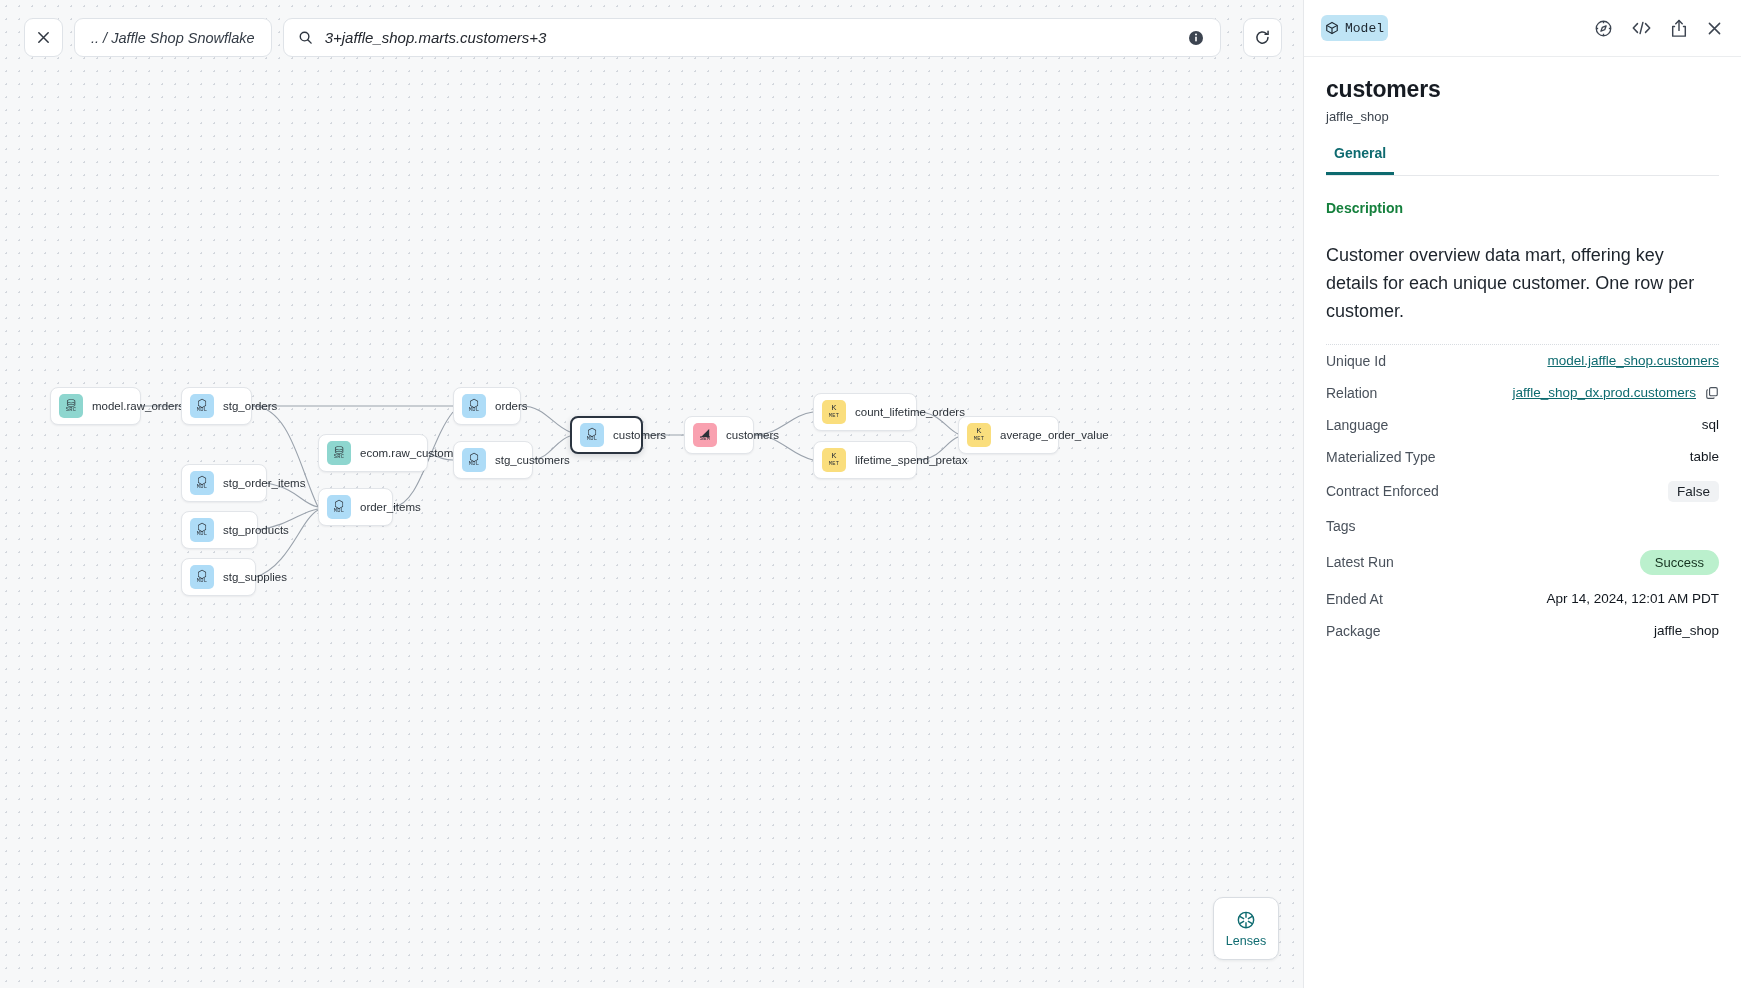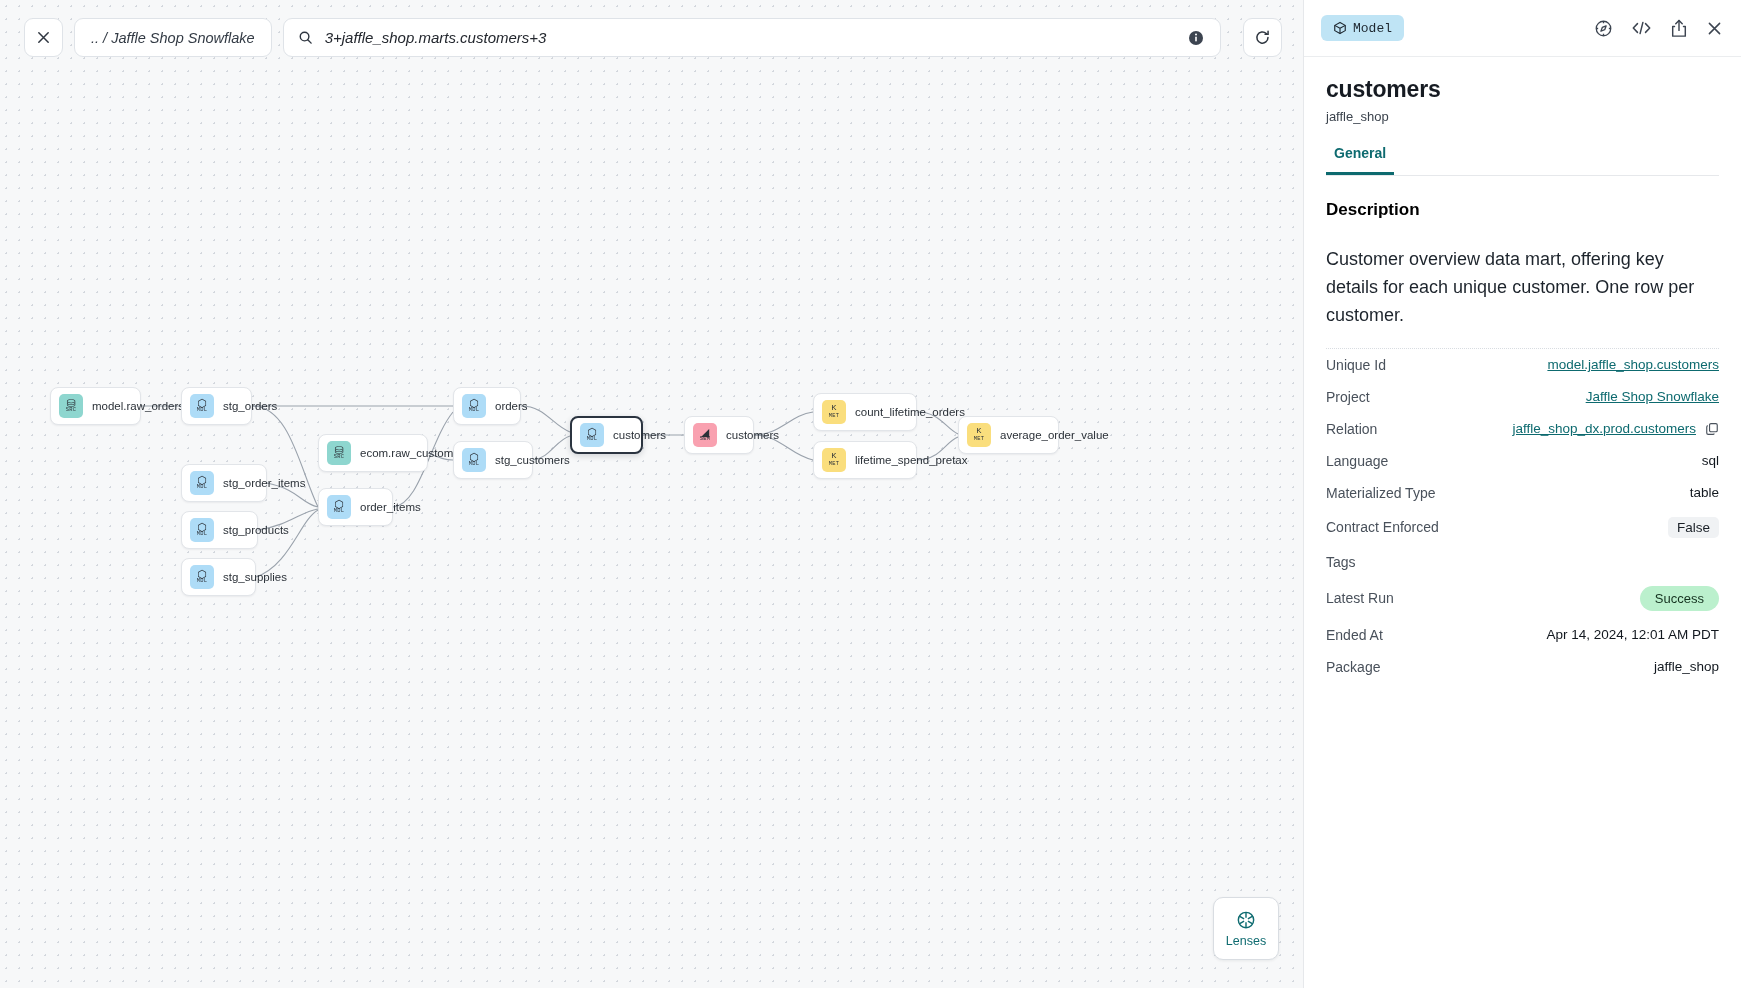--- a/index.html
+++ b/index.html
@@ -68,36 +68,36 @@
     background: #fff; border: 1px solid #d9dde2; border-radius: 10px;
     display: flex; flex-direction: column; align-items: center; justify-content: center; gap: 4px;
     cursor: pointer; box-shadow: 0 1px 3px rgba(20,25,35,.07);
   }
   .lenses .lbl { font-size: 12.5px; color: #0e6b70; }
 
   
   .panel { width: 438px; height: 988px; background: #fff; border-left: 1px solid #e6e8eb; display: flex; flex-direction: column; flex: 0 0 auto; }
   .panel-top { height: 57px; display: flex; align-items: center; padding: 0 18px 0 17px; border-bottom: 1px solid #ebedef; }
   .type-badge {
-    background: #bfe4f5; color: #1d2730; border-radius: 6px; height: 26px; padding: 0 12px;
+    background: #bfe4f5; color: #1d2730; border-radius: 6px; height: 26px; padding: 0 4px;
     display: flex; align-items: center; gap: 6px; font-size: 13px;
     font-family: "Liberation Mono", monospace; cursor: pointer;
   }
   .panel-top .actions { margin-left: auto; display: flex; align-items: center; gap: 18px; color: #3c4450; }
   .panel-top .actions > span { cursor: pointer; display: inline-flex; }
 
   .panel-head { padding: 19px 22px 0 22px; }
   .panel-title { font-size: 23px; font-weight: bold; color: #161b22; letter-spacing: -.2px; }
   .panel-sub { font-size: 13px; color: #3b434d; margin-top: 6px; }
 
   .tabs { margin: 21px 22px 0 22px; border-bottom: 1px solid #e6e8eb; display: flex; }
   .tab { font-size: 14px; color: #0d6a6f; font-weight: bold; padding: 0 8px 11px 8px; border-bottom: 3px solid #0d6a6f; cursor: pointer; }
 
   .panel-body { padding: 24px 22px 0 22px; overflow-y: auto; }
-  .sec-label { font-size: 17px; font-weight: bold; color: #000000; }
+  .sec-label { font-size: 14px; font-weight: bold; color: #15803d; }
   .desc { font-size: 18px; color: #1d242c; line-height: 1.55; margin-top: 26px; padding-bottom: 18px; border-bottom: 1px dotted #d8dce1; }
 
   .row { display: flex; align-items: center; justify-content: space-between; min-height: 32px; padding: 8px 0; }
   .row .k { font-size: 14px; color: #49515b; }
   .row .v { font-size: 13.5px; color: #12181f; display: flex; align-items: center; gap: 9px; }
   .v a, .v .link { color: #0d6a6f; text-decoration: underline; cursor: pointer; font-size: 13.5px; }
   .pill-grey { background: #f0f2f4; border-radius: 5px; padding: 3px 9px; font-size: 13.5px; color: #1a2027; }
   .pill-green { background: #bbf0cd; border-radius: 13px; padding: 5px 15px; font-size: 13px; color: #14321f; }
   .copy-ico { cursor: pointer; color: #4a525c; display: inline-flex; }
 </style>
@@ -331,26 +331,20 @@
       <div class="sec-label">Description</div>
       <div class="desc">Customer overview data mart, offering key details for each unique customer. One row per customer.</div>
       <div id="detail-rows">
           <div class="row">
             <div class="k">Unique Id</div>
             <div class="v">
               <span class="link">model.jaffle_shop.customers</span>
             </div>
           </div>
           <div class="row">
-            <div class="k">Project</div>
-            <div class="v">
-              <span class="link">Jaffle Shop Snowflake</span>
-            </div>
-          </div>
-          <div class="row">
             <div class="k">Relation</div>
             <div class="v">
               <span class="link">jaffle_shop_dx.prod.customers</span>
               <span class="copy-ico">
                 <svg width="14" height="14" viewBox="0 0 16 16" fill="none" stroke="#4a525c" stroke-width="1.3">
                   <rect x="5.2" y="1.8" width="8.8" height="9.4" rx="1.6"></rect>
                   <path d="M10.6 13.2 A1.6 1.6 0 0 1 9 14.2 H3.6 A1.6 1.6 0 0 1 2 12.6 V5.6 A1.6 1.6 0 0 1 3.2 4.1"></path>
                 </svg>
               </span>
             </div>

